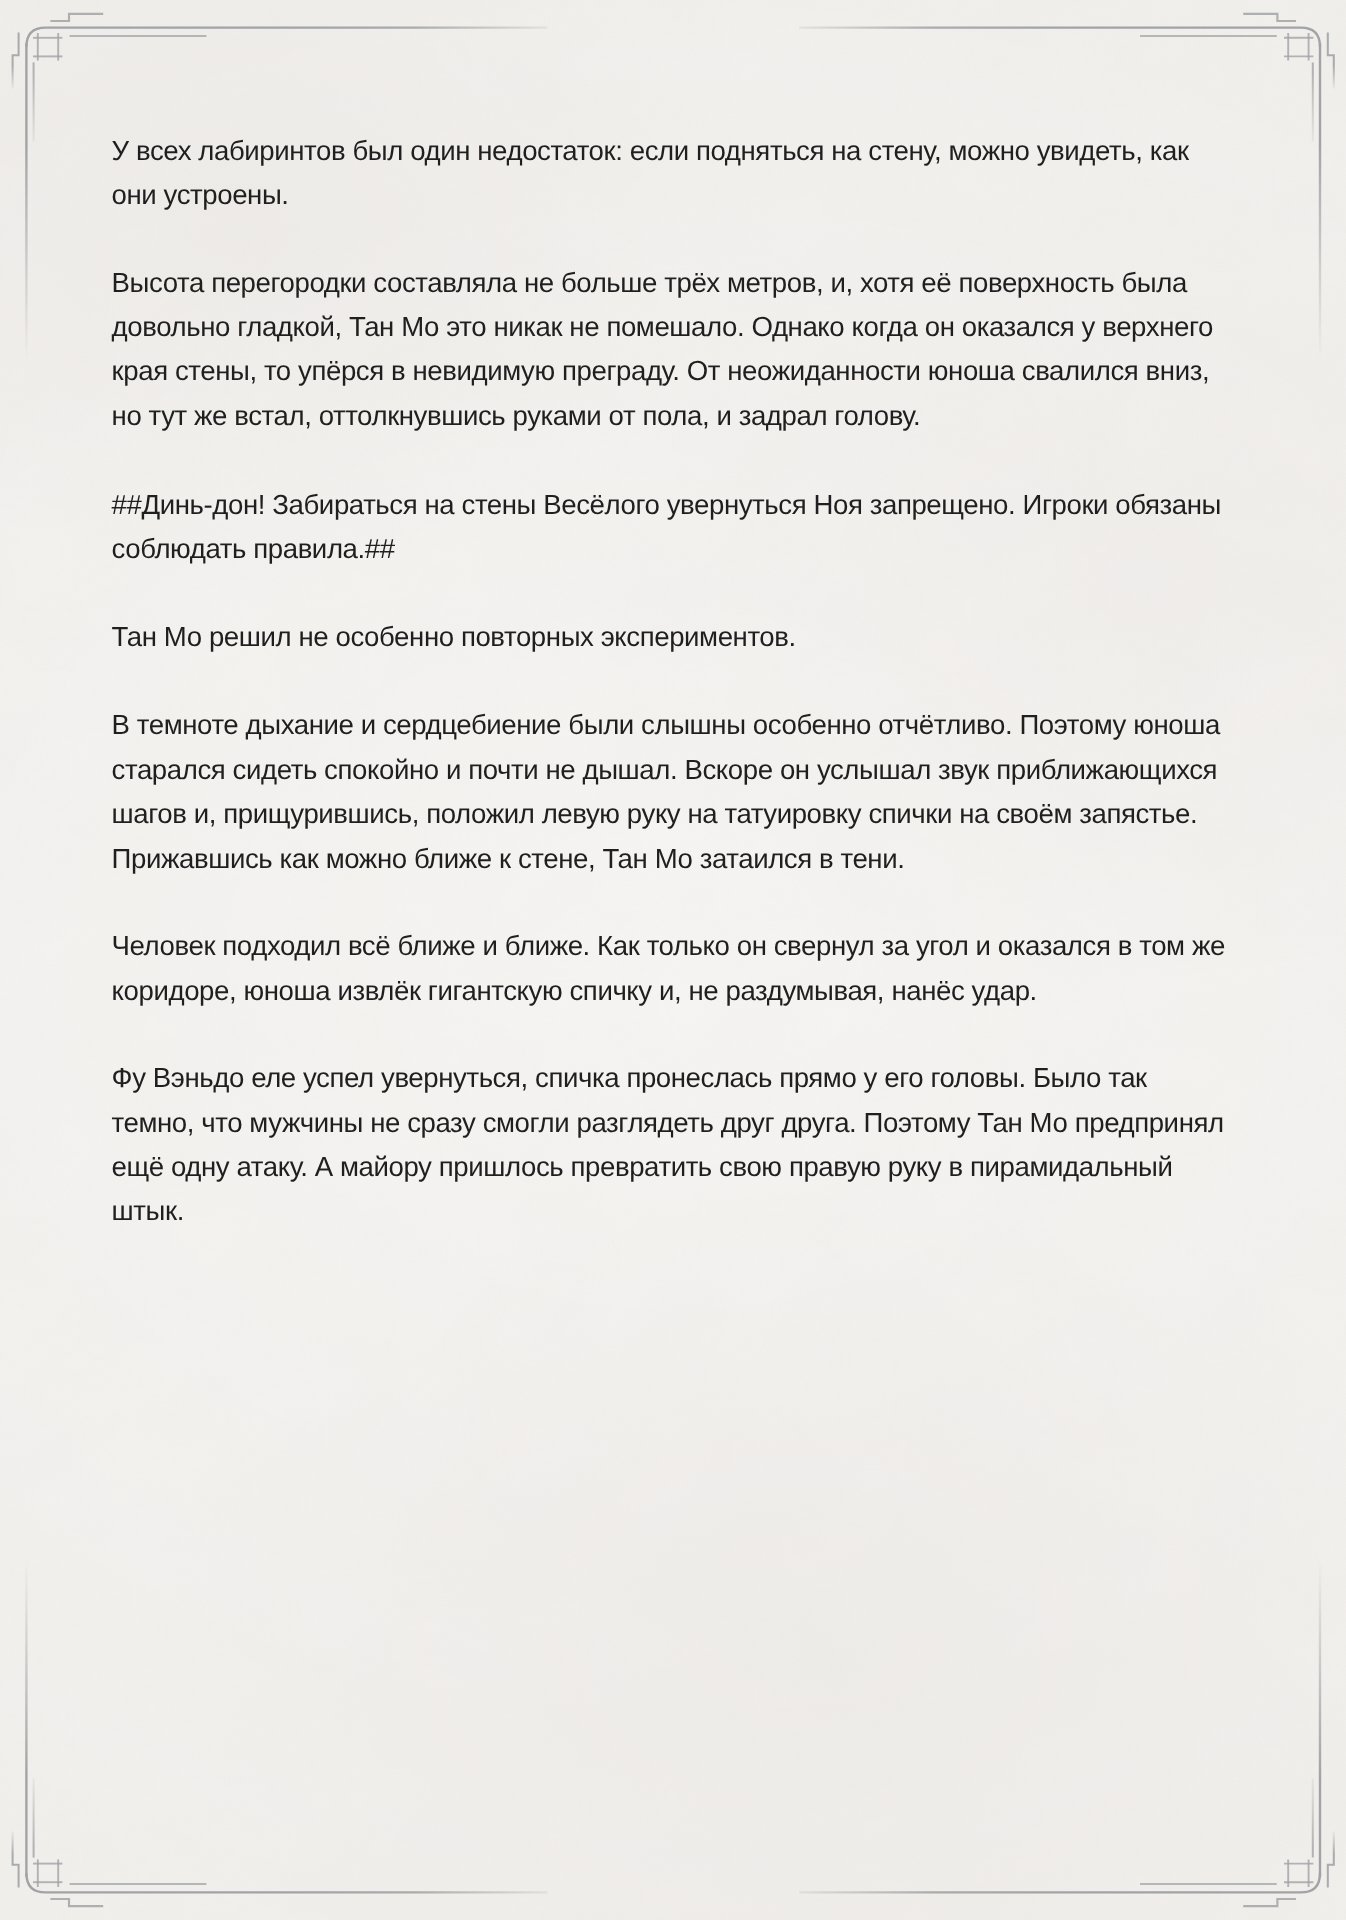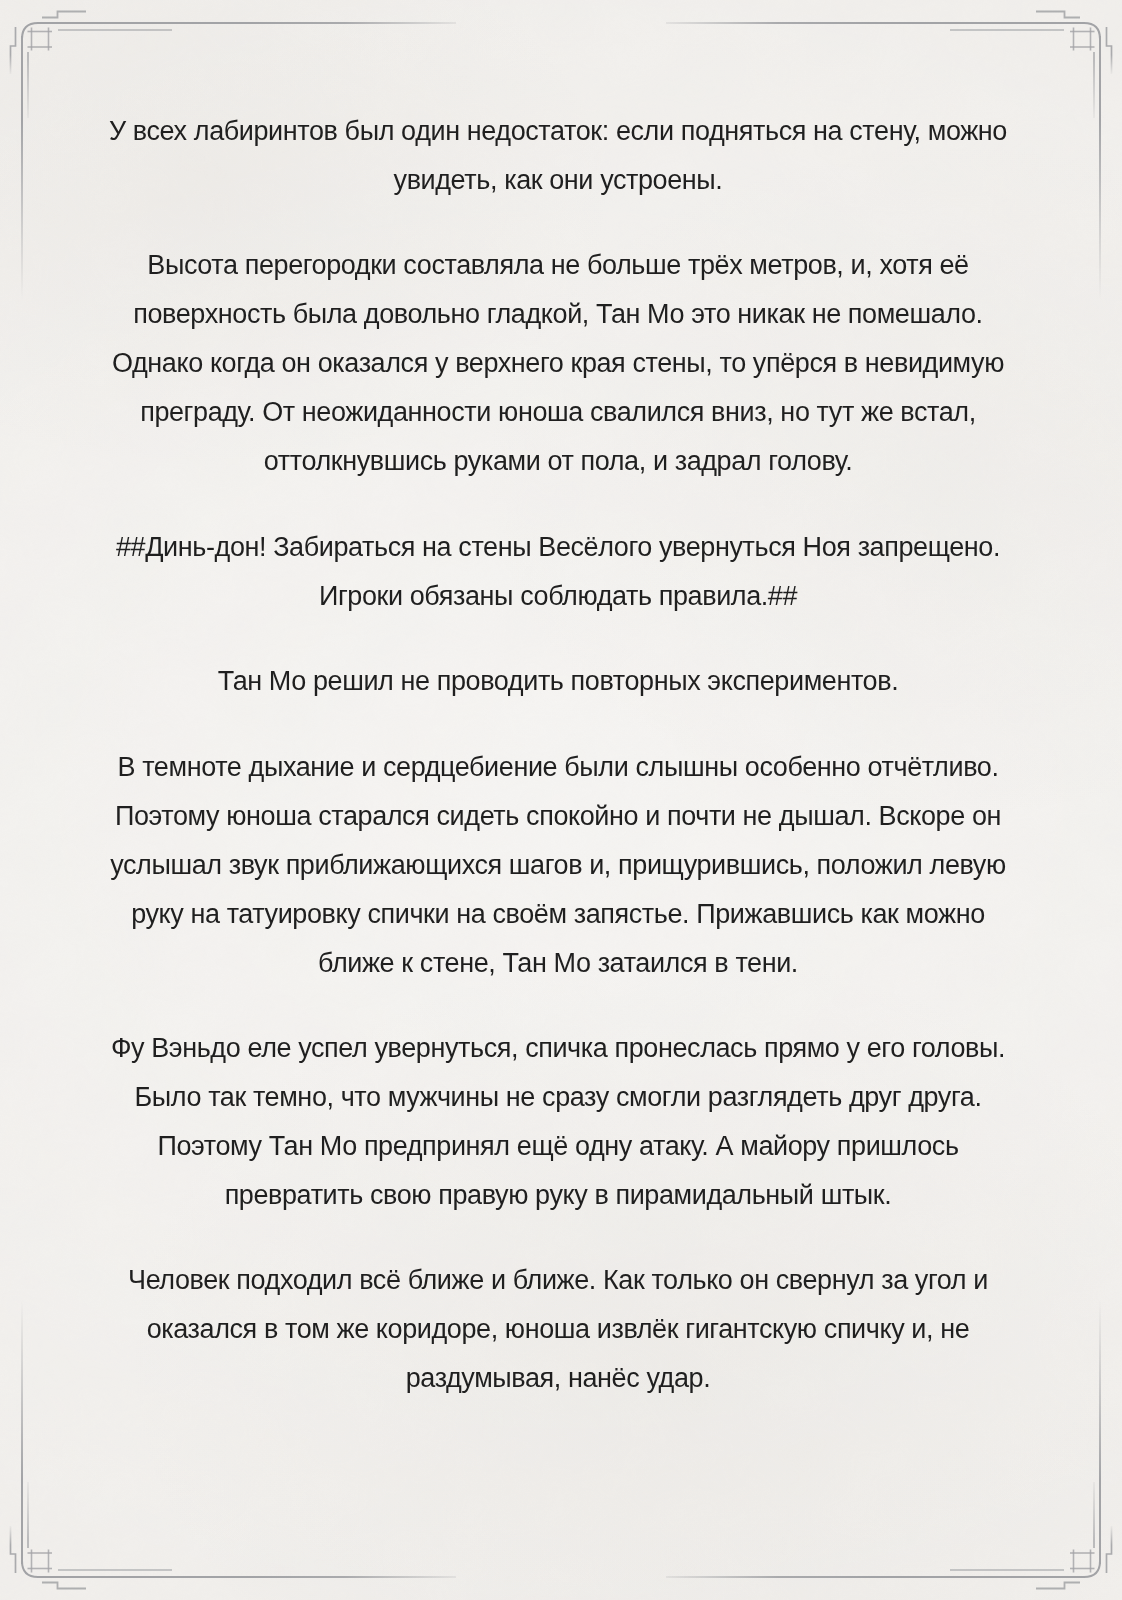--- a/index.html
+++ b/index.html
@@ -23,27 +23,27 @@
     position:absolute;inset:0;width:100%;height:100%;
     opacity:0.5;pointer-events:none;z-index:1;
   }
   .page-surface{position:absolute;inset:0;z-index:2;}
   .text-block{
     position:absolute;
     left:93px;top:107px;width:930px;
     z-index:3;
   }
   .para{
-    font-size:27px;
-    line-height:49px;
+    font-size:23px;
+    line-height:37px;
     letter-spacing:-0.015em;
     color:var(--ink);
     margin:0 0 36.4px 0;
     white-space:pre-wrap;
-    text-align:center;
+    text-align:left;
   }
   .corner{
     position:absolute;width:460px;height:320px;
     z-index:2;pointer-events:none;
   }
   .corner.tl{left:0;top:0;}
   .corner.tr{right:0;top:0;transform:scaleX(-1);}
   .corner.bl{left:0;bottom:0;transform:scaleY(-1);}
   .corner.br{right:0;bottom:0;transform:scale(-1,-1);}
   .defs-holder{position:absolute;width:0;height:0;overflow:hidden;}
@@ -117,17 +117,17 @@
     <use href="#corner-motif"></use>
   </svg>
 <svg class="corner br" viewBox="0 0 460 320" xmlns="http://www.w3.org/2000/svg">
     <use href="#corner-motif"></use>
   </svg>
 
 <div class="text-block" id="paragraphs">
     <p class="para">У всех лабиринтов был один недостаток: если подняться на стену, можно увидеть, как они устроены.</p>
     <p class="para">Высота перегородки составляла не больше трёх метров, и, хотя её поверхность была довольно гладкой, Тан Мо это никак не помешало. Однако когда он оказался у верхнего края стены, то упёрся в невидимую преграду. От неожиданности юноша свалился вниз, но тут же встал, оттолкнувшись руками от пола, и задрал голову.</p>
     <p class="para">##Динь-дон! Забираться на стены Весёлого увернуться Ноя запрещено. Игроки обязаны соблюдать правила.##</p>
-    <p class="para">Тан Мо решил не проводить повторных экспериментов.</p>
+    <p class="para">Тан Мо решил не особенно повторных экспериментов.</p>
     <p class="para">В темноте дыхание и сердцебиение были слышны особенно отчётливо. Поэтому юноша старался сидеть спокойно и почти не дышал. Вскоре он услышал звук приближающихся шагов и, прищурившись, положил левую руку на татуировку спички на своём запястье. Прижавшись как можно ближе к стене, Тан Мо затаился в тени.</p>
+    <p class="para">Человек подходил всё ближе и ближе. Как только он свернул за угол и оказался в том же коридоре, юноша извлёк гигантскую спичку и, не раздумывая, нанёс удар.</p>
     <p class="para">Фу Вэньдо еле успел увернуться, спичка пронеслась прямо у его головы. Было так темно, что мужчины не сразу смогли разглядеть друг друга. Поэтому Тан Мо предпринял ещё одну атаку. А майору пришлось превратить свою правую руку в пирамидальный штык.</p>
-    <p class="para">Человек подходил всё ближе и ближе. Как только он свернул за угол и оказался в том же коридоре, юноша извлёк гигантскую спичку и, не раздумывая, нанёс удар.</p>
   </div>
 
 </body></html>

